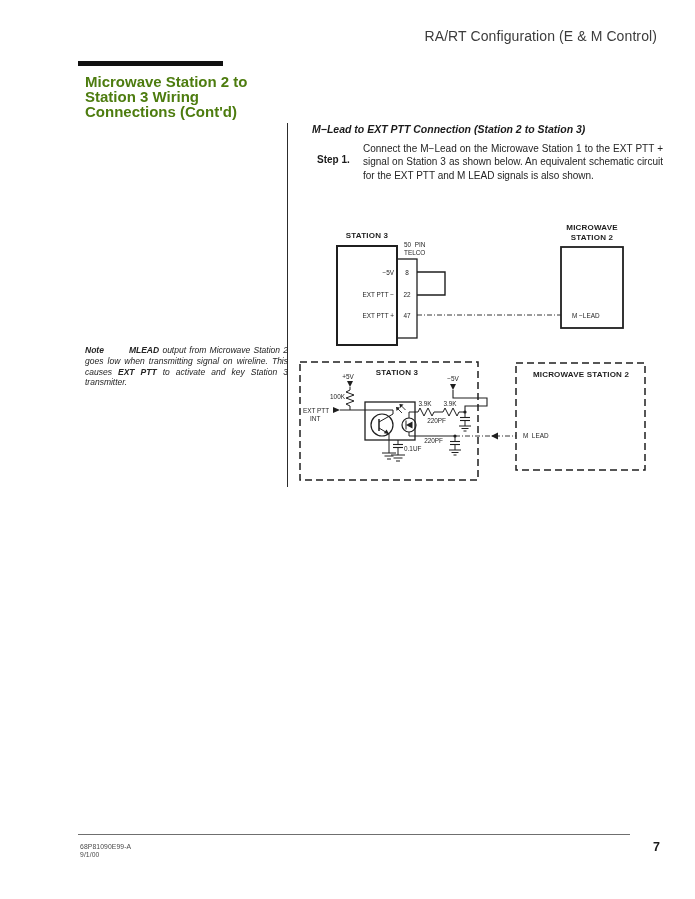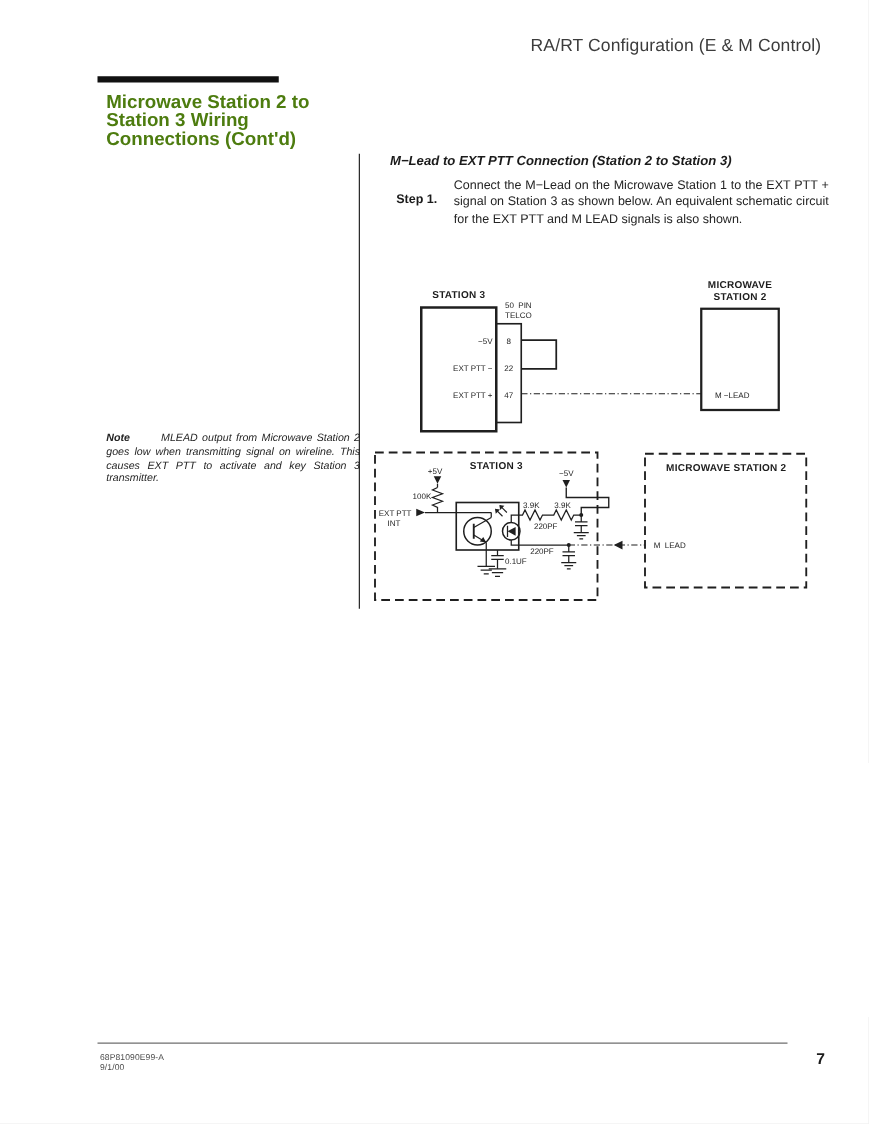--- a/index.html
+++ b/index.html
@@ -24,21 +24,21 @@
   }
   .step-label{position:absolute;left:317px;top:154px;font-size:10px;font-weight:bold;color:#1b1b1b;}
   .step-body{
     position:absolute;left:363px;top:142px;width:300px;
     font-size:10px;line-height:13.4px;text-align:justify;color:#242424;
   }
   .note{
     position:absolute;left:85px;top:345px;width:203px;
     font-size:8.5px;font-style:italic;line-height:10.8px;color:#242424;text-align:justify;
   }
-  .note .nb{font-weight:normal;margin-top:36px;}
+  .note .nb{font-weight:bold;margin-top:36px;}
   .note .nlabel{font-weight:bold;margin-right:25px;}
   .diagram-svg{position:absolute;left:285px;top:215px;}
   .footer-line{position:absolute;left:78px;top:834px;width:552px;height:1px;background:#6f6f6f;}
   .footer-doc{
     position:absolute;left:80px;top:843px;font-size:6.8px;color:#4a4a4a;
     line-height:8.2px;white-space:pre-line;letter-spacing:0.1px;
   }
   .page-number{
     position:absolute;left:620px;top:840px;width:40px;text-align:right;
     font-size:12.5px;font-weight:bold;color:#1b1b1b;

